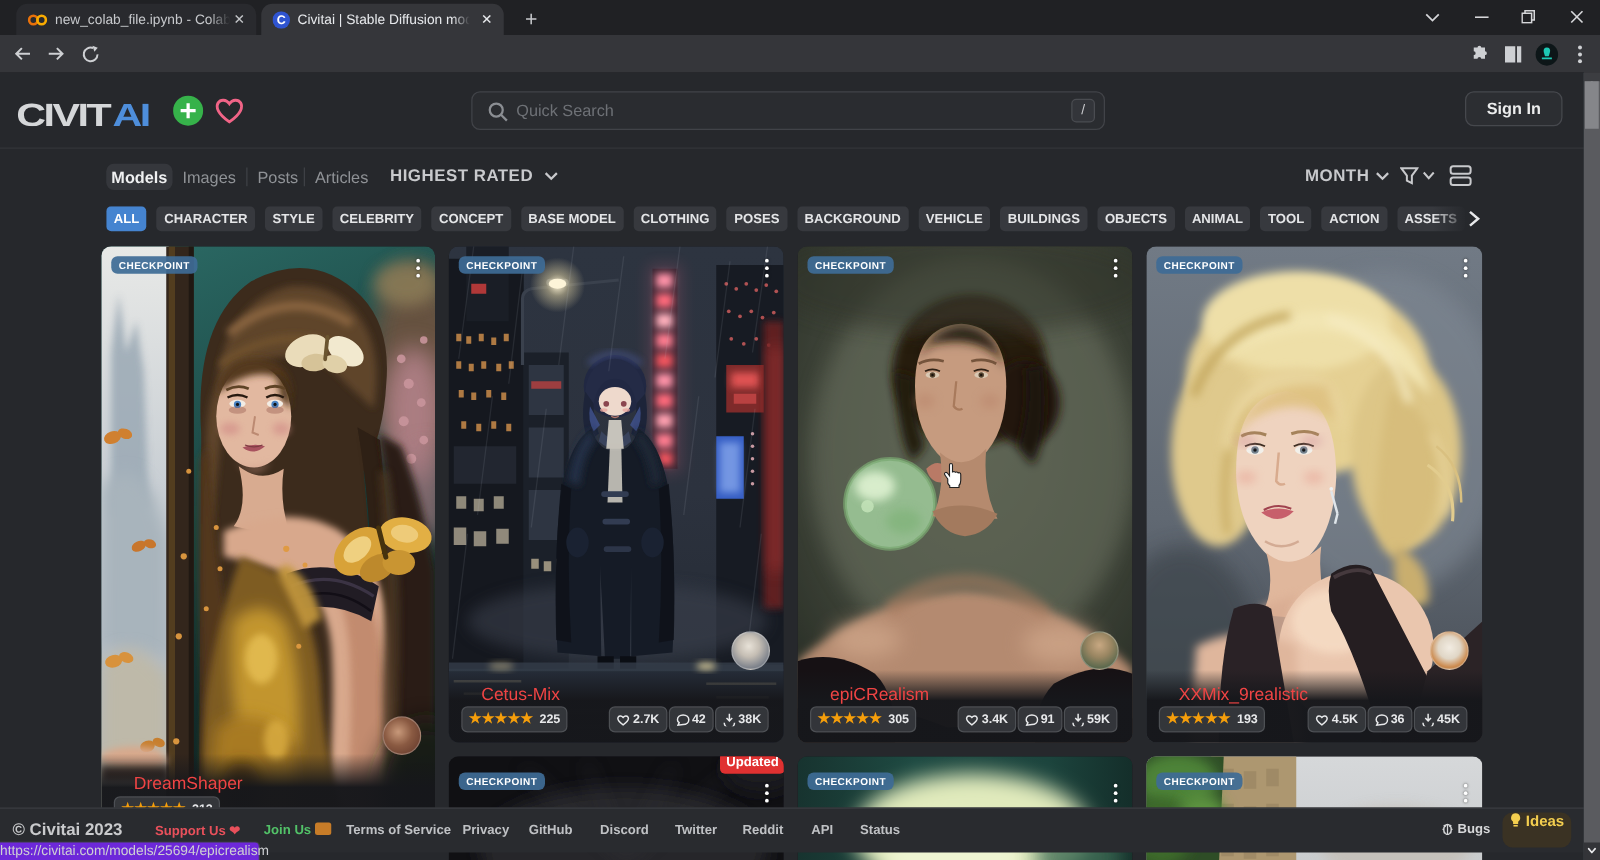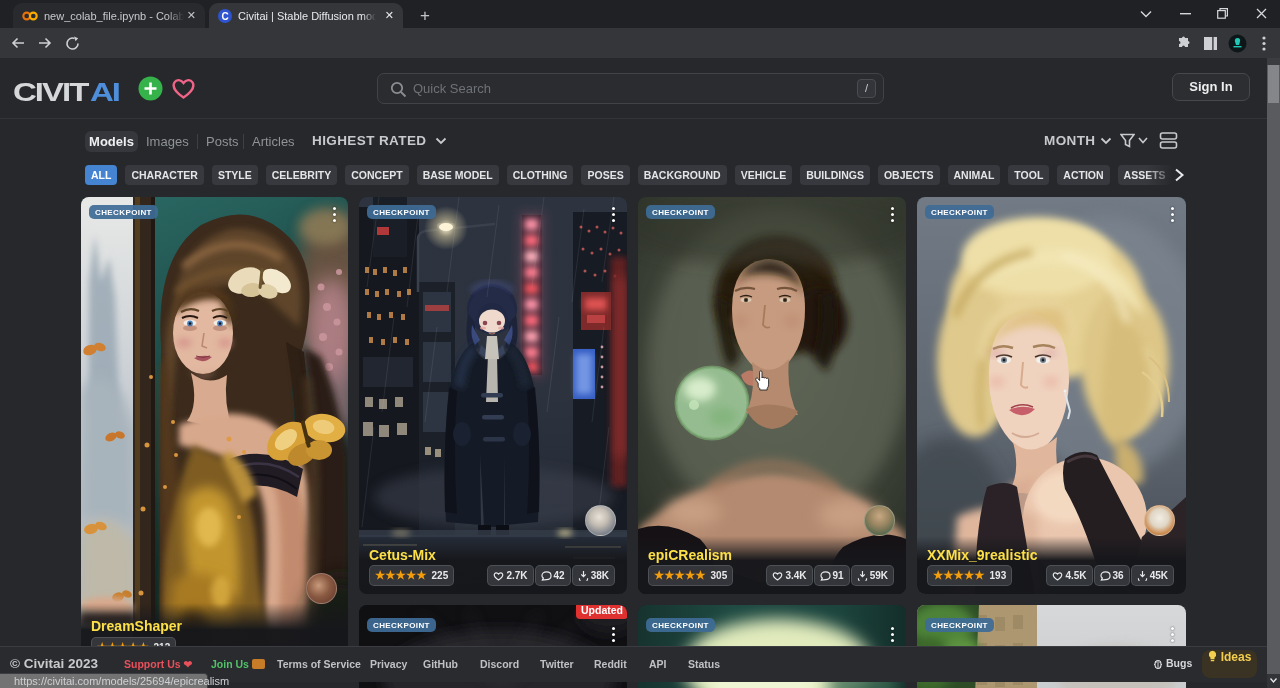--- a/index.html
+++ b/index.html
@@ -35,31 +35,31 @@
 #cats{position:absolute;top:107px;left:85px;width:1101px;height:34px;display:flex;gap:8px;overflow:hidden}
 .cat{height:20px;flex:0 0 auto;background:#37393e;border-radius:4px;color:#e4e5e7;font-size:10.5px;font-weight:bold;padding:0 6px;line-height:20px}
 .cat.blue{background:#4584d0;color:#fff}
 #catfade{position:absolute;left:1146px;top:104px;width:40px;height:26px;background:linear-gradient(to right,rgba(38,40,44,0),#26282c 70%);display:flex;align-items:center;justify-content:flex-end}
 
 .card{position:absolute;width:268px;background:#1c1d21;border-radius:8px;overflow:hidden}
 .ckpt{position:absolute;left:8px;top:8px;background:rgba(62,108,150,.93);border-radius:5px;color:#fff;font-size:8px;font-weight:bold;letter-spacing:.4px;padding:2.5px 6px 2px}
 .kebab{position:absolute;right:11px;top:10px;width:4px}
 .kebab i{display:block;width:3px;height:3px;border-radius:50%;background:#fff;margin-bottom:3px;box-shadow:0 0 2px rgba(0,0,0,.7)}
 .cbot{position:absolute;left:0;bottom:0;width:100%;height:58px;background:linear-gradient(to top,rgba(22,23,27,.98) 58%,rgba(22,23,27,0))}
-.ctitle{position:absolute;left:10px;bottom:31px;font-size:14px;font-weight:bold;color:#fde047}
+.ctitle{position:absolute;left:26px;bottom:31px;font-size:14px;font-weight:normal;color:#ef4444}
 .statrow{position:absolute;left:10px;right:12px;bottom:8px;height:21px;display:flex}
 .pill{height:21px;background:rgba(56,58,63,.88);border:1px solid rgba(110,112,118,.45);border-radius:5px;display:flex;align-items:center;padding:0 5px;color:#e8e9eb;font-size:10px;font-weight:bold}
 .stars{color:#f59e0b;font-size:11.5px;letter-spacing:0;margin-right:5px;line-height:1}
 .rgrp{margin-left:auto;display:flex;gap:1px}
 .avatar{position:absolute;width:31px;height:31px;border-radius:50%;border:1px solid rgba(255,255,255,.25);overflow:hidden}
 
 #footer{position:absolute;top:588px;left:0;width:1267px;height:36px;background:#292b2f;border-top:1px solid #3a3c41}
 .flink{position:absolute;top:11px;font-size:10.5px;font-weight:bold;color:#bfc1c4}
 #ideas{position:absolute;left:1202px;top:3px;width:55px;height:28px;background:#3a3223;border-radius:8px;color:#f3ce4f;font-size:12px;font-weight:bold;display:flex;align-items:flex-start;justify-content:center;gap:4px}
-#statusbub{position:absolute;left:0;top:615px;width:208px;height:15px;background:#737373;border-top:1px solid #3c3e43;border-right:1px solid #3c3e43;border-radius:0 4px 0 0;color:#cfd0d3;font-size:11px;line-height:14px;padding-left:14px}
+#statusbub{position:absolute;left:0;top:615px;width:208px;height:15px;background:#6d28d9;border-top:1px solid #3c3e43;border-right:1px solid #3c3e43;border-radius:0 4px 0 0;color:#cfd0d3;font-size:11px;line-height:14px;padding-left:0}
 
 #sb{position:absolute;left:1267px;top:0;width:13px;height:630px;background:#5a5b5f}
 #sbthumb{position:absolute;left:1px;top:7px;width:11px;height:38px;background:#85868a}
 #sbtop{position:absolute;left:0;top:0;width:13px;height:7px;background:#3c3d41}
 #sbbot{position:absolute;left:0;top:616px;width:13px;height:14px;background:#333438;color:#e8e9eb;font-size:8px;text-align:center;line-height:13px}
 </style>
 </head>
 <body>
 <div id="root">
 

